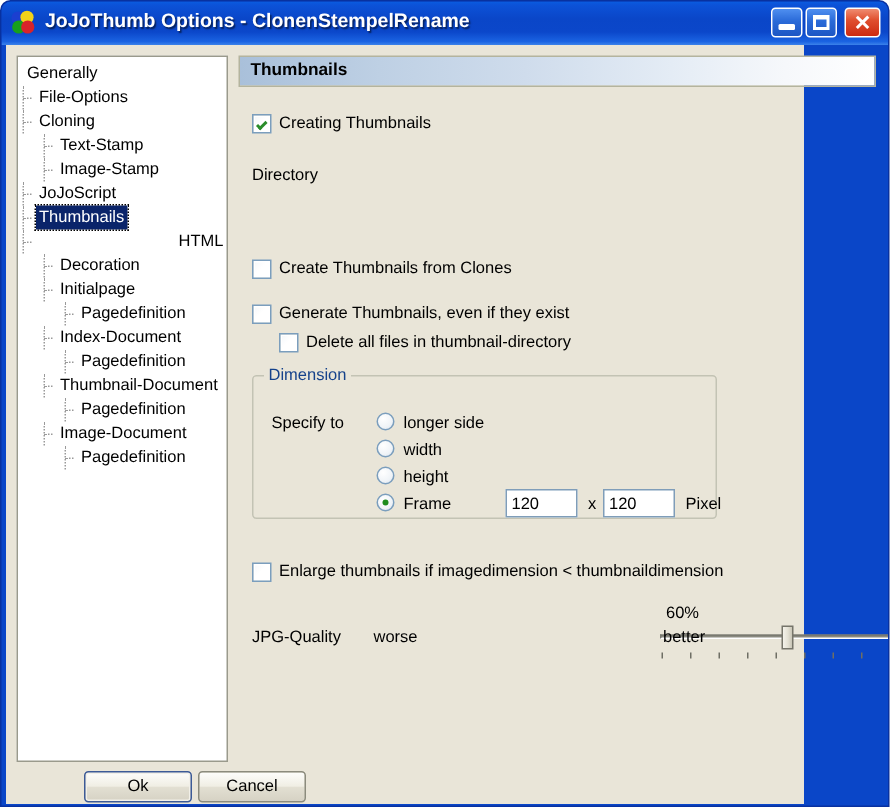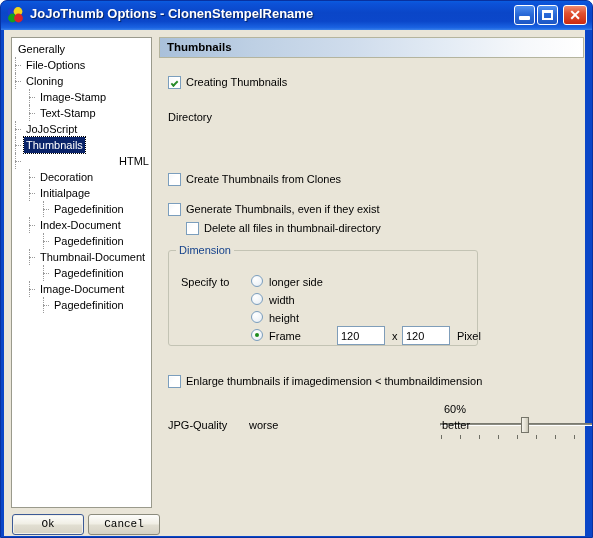--- a/index.html
+++ b/index.html
@@ -80,21 +80,21 @@
     position: absolute;
     color: #ffffff;
     font-weight: bold;
     line-height: 1;
   }
 
   
   #client {
     position: absolute;
     left: 3px; top: 29px;
-    width: 581px;
+    width: 532px;
     height: 506px;
     background: #e9e5d8;
     box-sizing: border-box;
   }
 
   
   #treepanel {
     position: absolute;
     left: 7px; top: 7px;
     width: 141px;
@@ -262,26 +262,27 @@
   }
 
   
   .btn {
     position: absolute;
     box-sizing: border-box;
     height: 21px;
     background: linear-gradient(180deg,#fdfdfb 0%,#f0eee4 48%,#e2dfd2 52%,#d6d2c4 100%);
     border: 1px solid #8b8b7d;
     border-radius: 3px;
-    font-family: Liberation Mono, monospace;
+    font-family: Liberation Sans, sans-serif;
     font-size: 11px;
     color: #000000;
     text-align: center;
     line-height: 19px;
     cursor: default;
+    margin-left: 44px;
   }
   #btn-ok {
     left: 8px; top: 484px; width: 72px;
     border: 1px solid #3c5a96;
     box-shadow: inset 0 0 0 1px #f2f0e8;
   }
   #btn-cancel {
     left: 84px; top: 484px; width: 72px;
   }
 </style>
@@ -310,22 +311,22 @@
     </div>
   </div>
 
   <div id="client">
 
     <div id="treepanel">
       <div id="tree-inner" style="position:absolute; left:0; top:3px; width:139px;">
           <div class="tnode" style="padding-left: 4px;"><span class="lbl">Generally</span></div>
           <div class="tnode" style="padding-left: 12px;"><span class="dots" style="left: 3px; top: 0px; height: 16px;"></span><span class="hdot" style="left: 3px; top: 8px; width: 6px;"></span><span class="lbl">File-Options</span></div>
           <div class="tnode" style="padding-left: 12px;"><span class="dots" style="left: 3px; top: 0px; height: 16px;"></span><span class="hdot" style="left: 3px; top: 8px; width: 6px;"></span><span class="lbl">Cloning</span></div>
+          <div class="tnode" style="padding-left: 26px;"><span class="dots" style="left: 17px; top: 0px; height: 16px;"></span><span class="hdot" style="left: 17px; top: 8px; width: 6px;"></span><span class="lbl">Text-Stamp</span></div>
           <div class="tnode" style="padding-left: 26px;"><span class="dots" style="left: 17px; top: 0px; height: 16px;"></span><span class="hdot" style="left: 17px; top: 8px; width: 6px;"></span><span class="lbl">Image-Stamp</span></div>
-          <div class="tnode" style="padding-left: 26px;"><span class="dots" style="left: 17px; top: 0px; height: 16px;"></span><span class="hdot" style="left: 17px; top: 8px; width: 6px;"></span><span class="lbl">Text-Stamp</span></div>
           <div class="tnode" style="padding-left: 12px;"><span class="dots" style="left: 3px; top: 0px; height: 16px;"></span><span class="hdot" style="left: 3px; top: 8px; width: 6px;"></span><span class="lbl">JoJoScript</span></div>
           <div class="tnode sel" style="padding-left: 12px;"><span class="dots" style="left: 3px; top: 0px; height: 16px;"></span><span class="hdot" style="left: 3px; top: 8px; width: 6px;"></span><span class="lbl">Thumbnails</span></div>
           <div class="tnode" style="padding-left: 12px; text-align: right;"><span class="dots" style="left: 3px; top: 0px; height: 16px;"></span><span class="hdot" style="left: 3px; top: 8px; width: 6px;"></span><span class="lbl">HTML</span></div>
           <div class="tnode" style="padding-left: 26px;"><span class="dots" style="left: 17px; top: 0px; height: 16px;"></span><span class="hdot" style="left: 17px; top: 8px; width: 6px;"></span><span class="lbl">Decoration</span></div>
           <div class="tnode" style="padding-left: 26px;"><span class="dots" style="left: 17px; top: 0px; height: 16px;"></span><span class="hdot" style="left: 17px; top: 8px; width: 6px;"></span><span class="lbl">Initialpage</span></div>
           <div class="tnode" style="padding-left: 40px;"><span class="dots" style="left: 31px; top: 0px; height: 16px;"></span><span class="hdot" style="left: 31px; top: 8px; width: 6px;"></span><span class="lbl">Pagedefinition</span></div>
           <div class="tnode" style="padding-left: 26px;"><span class="dots" style="left: 17px; top: 0px; height: 16px;"></span><span class="hdot" style="left: 17px; top: 8px; width: 6px;"></span><span class="lbl">Index-Document</span></div>
           <div class="tnode" style="padding-left: 40px;"><span class="dots" style="left: 31px; top: 0px; height: 16px;"></span><span class="hdot" style="left: 31px; top: 8px; width: 6px;"></span><span class="lbl">Pagedefinition</span></div>
           <div class="tnode" style="padding-left: 26px;"><span class="dots" style="left: 17px; top: 0px; height: 16px;"></span><span class="hdot" style="left: 17px; top: 8px; width: 6px;"></span><span class="lbl">Thumbnail-Document</span></div>
           <div class="tnode" style="padding-left: 40px;"><span class="dots" style="left: 31px; top: 0px; height: 16px;"></span><span class="hdot" style="left: 31px; top: 8px; width: 6px;"></span><span class="lbl">Pagedefinition</span></div>

